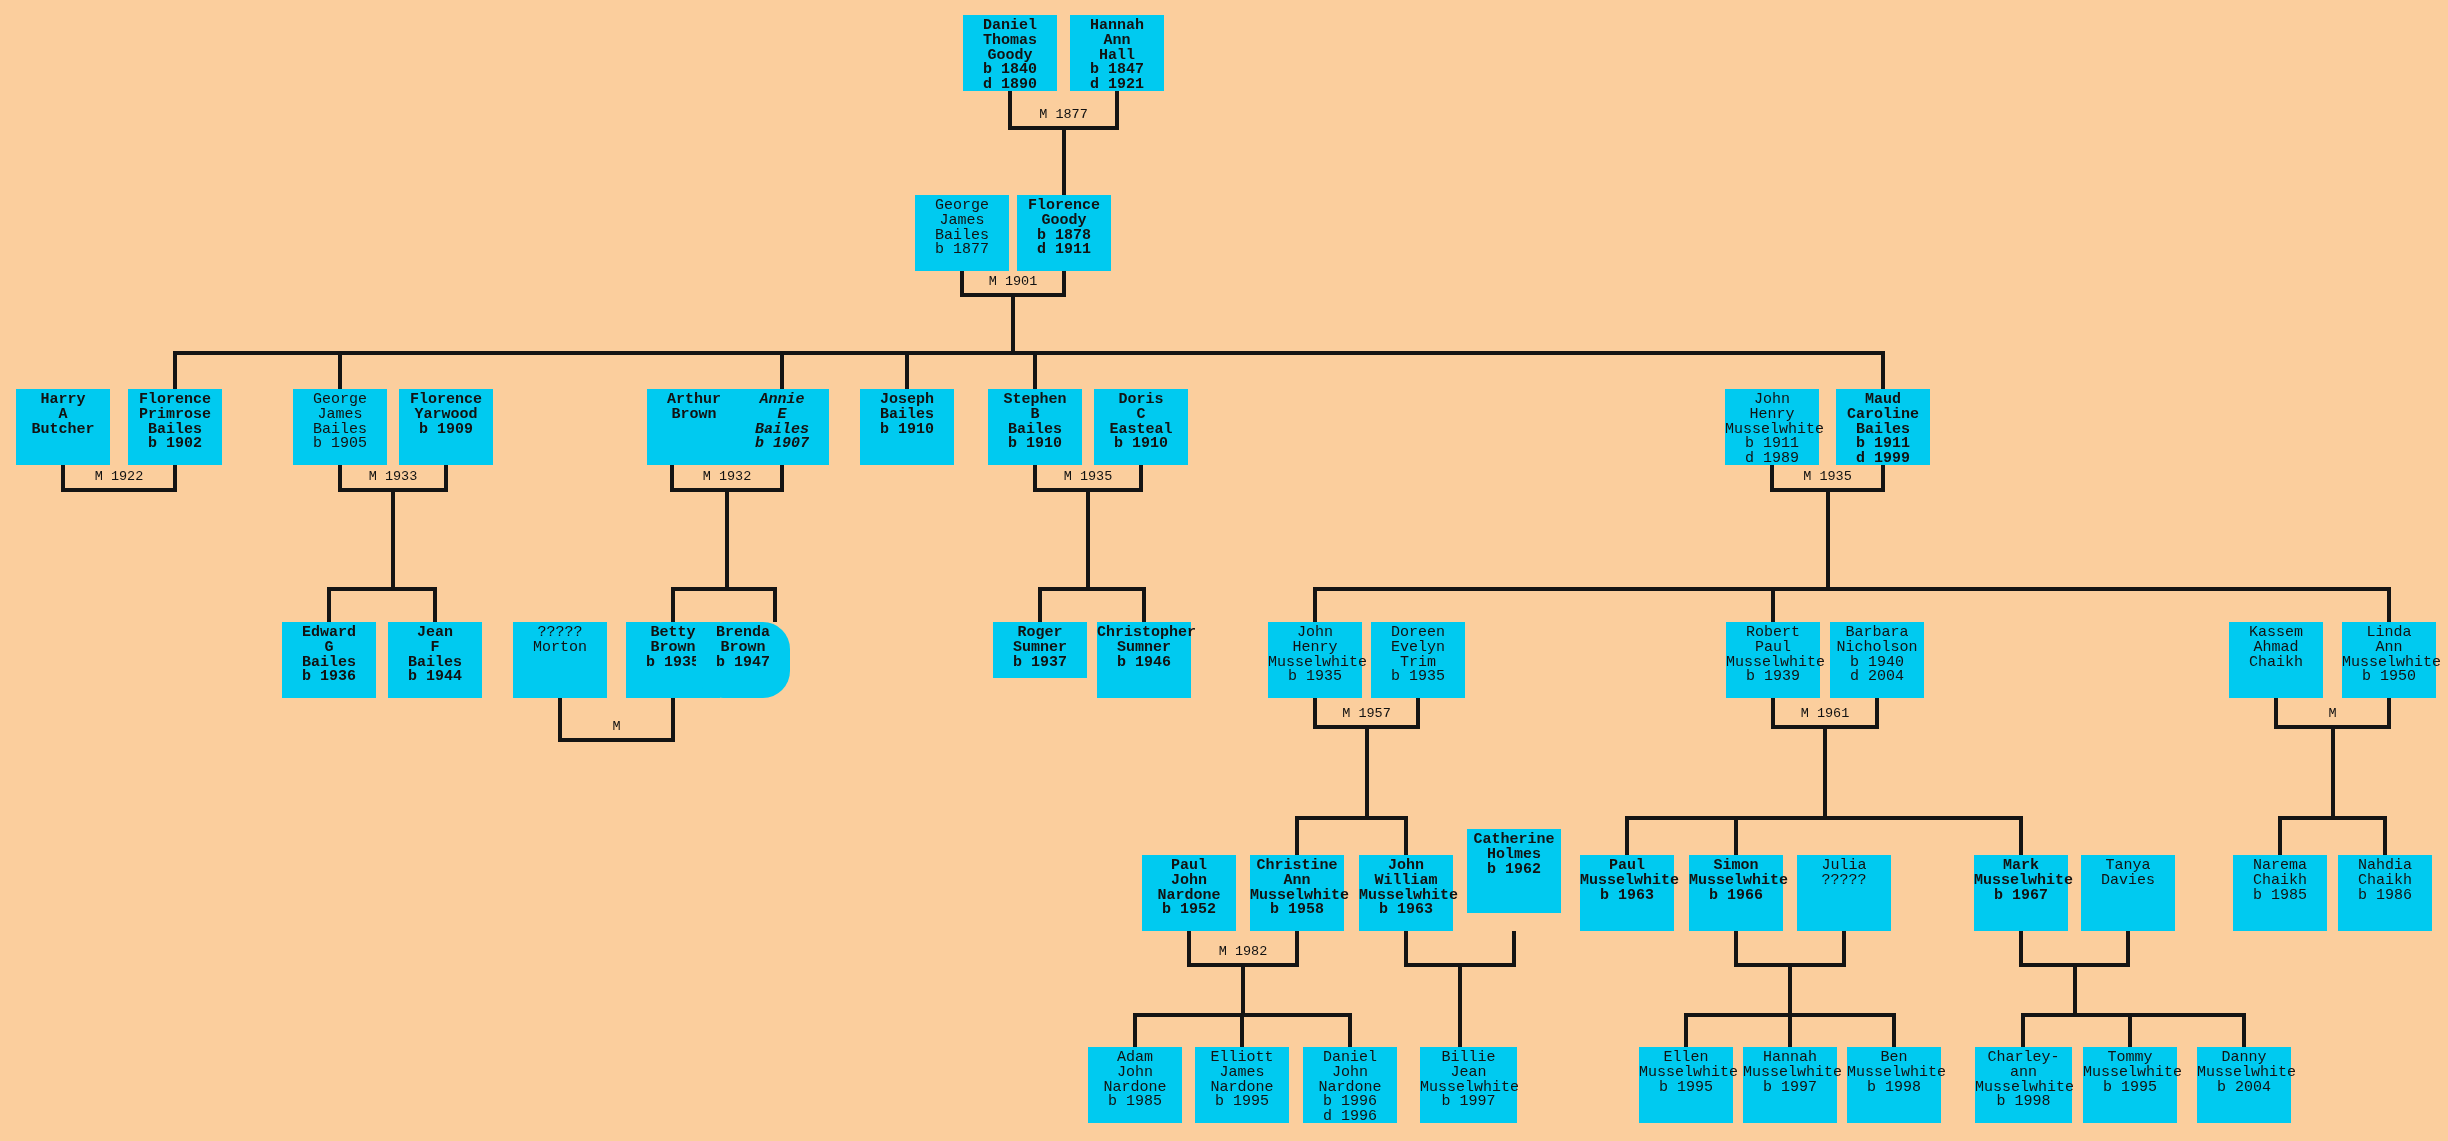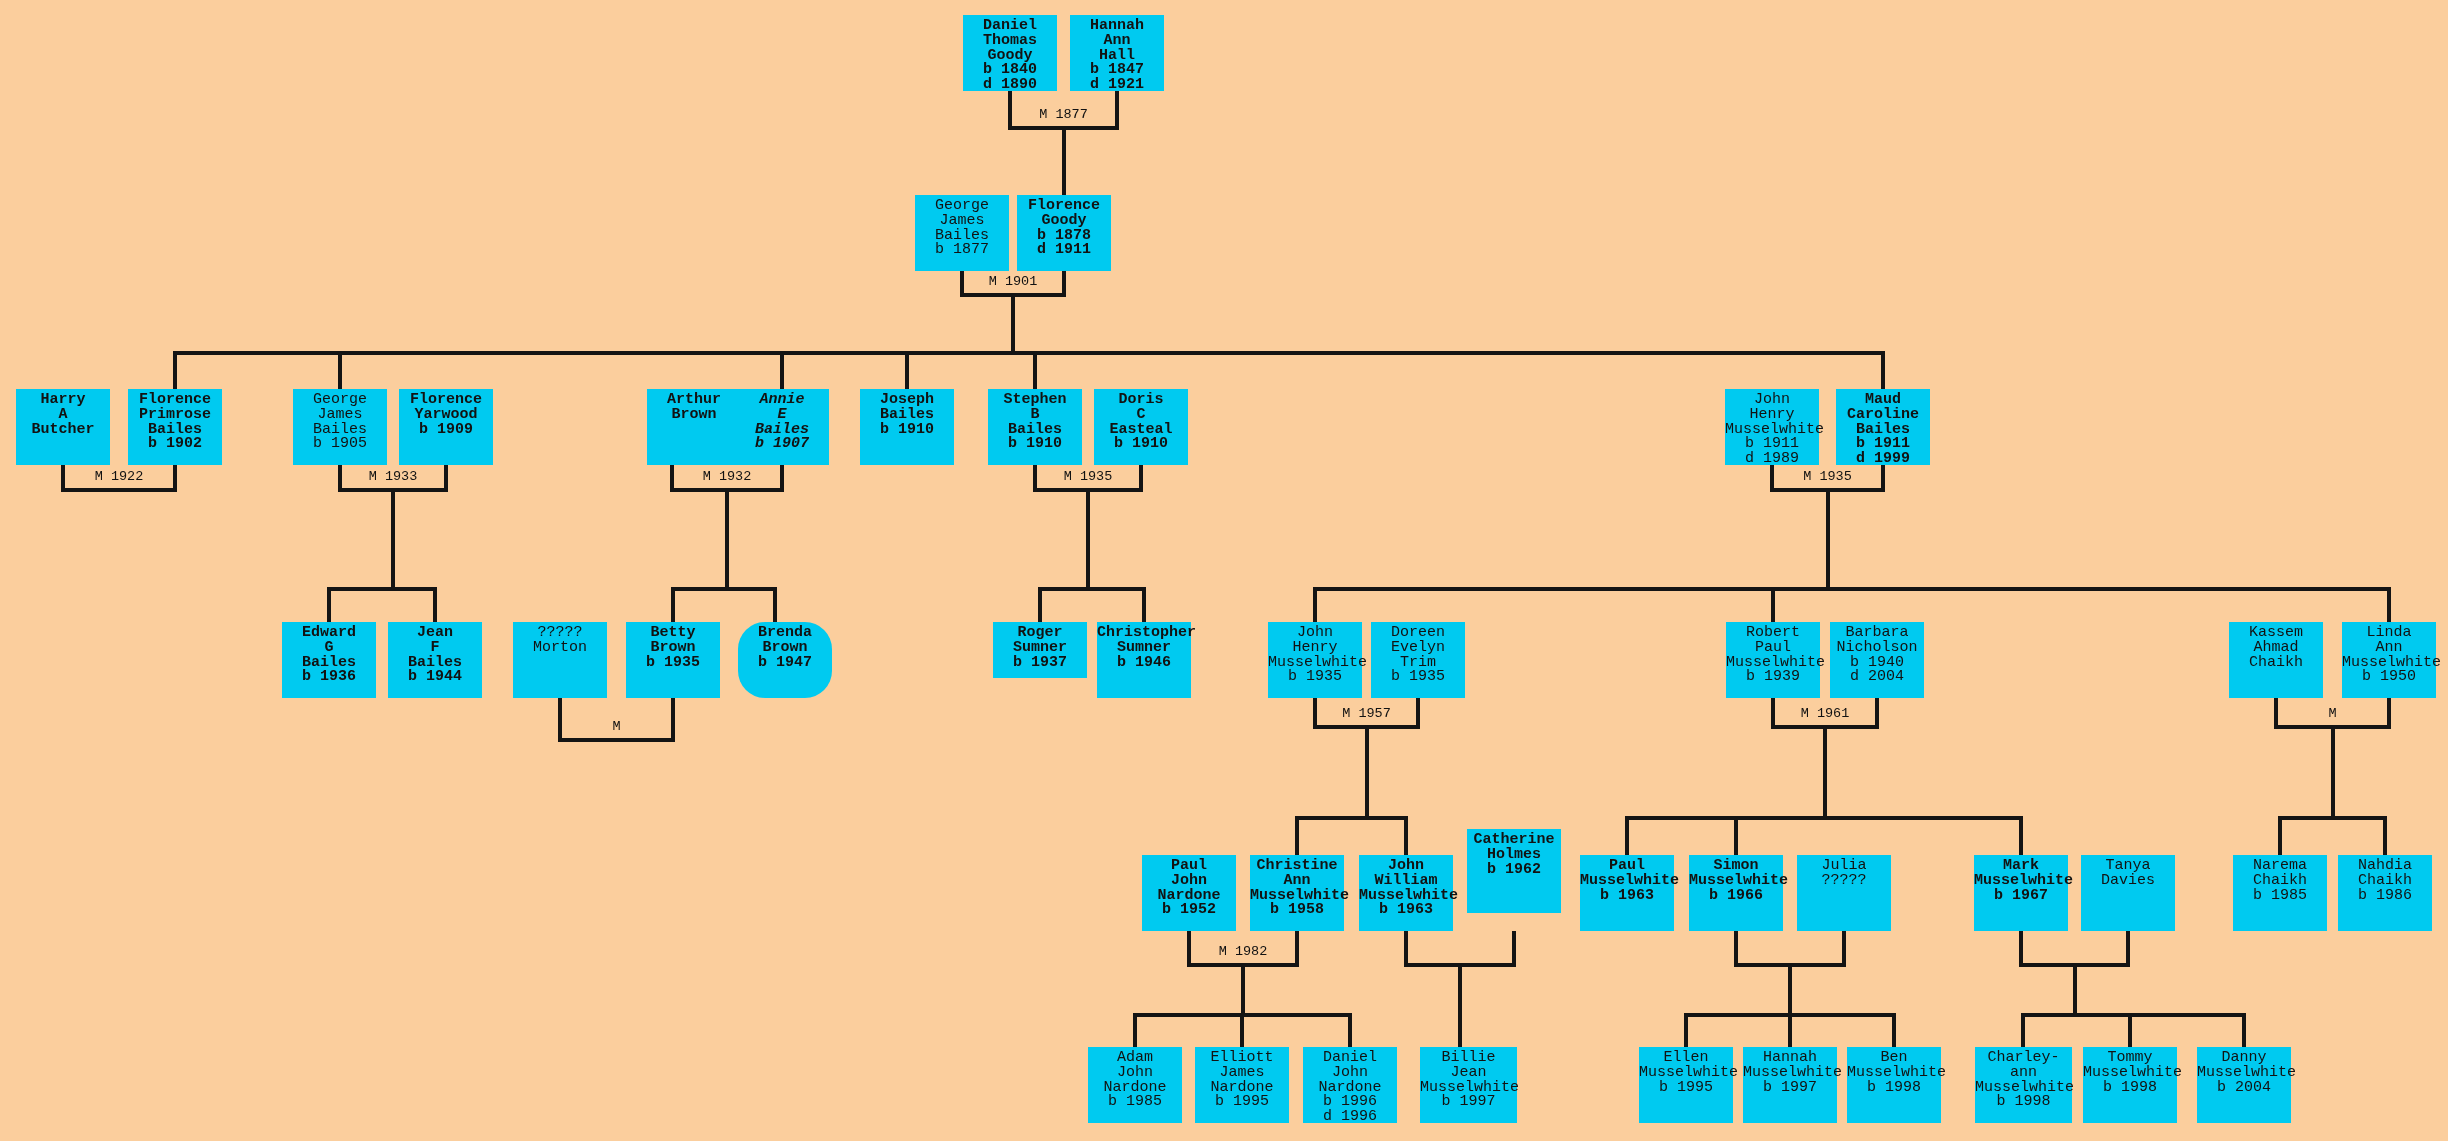--- a/index.html
+++ b/index.html
@@ -99,21 +99,21 @@
 b 1936</div>
     <div class="person bold" style="left: 388px; top: 622px; width: 94px; height: 76px;">Jean
 F
 Bailes
 b 1944</div>
     <div class="person" style="left: 513px; top: 622px; width: 94px; height: 76px;">?????
 Morton</div>
     <div class="person bold" style="left: 626px; top: 622px; width: 94px; height: 76px;">Betty
 Brown
 b 1935</div>
-    <div class="person bold" style="left: 738px; top: 622px; width: 94px; height: 76px; border-radius: 27px;">Brenda
+    <div class="person bold" style="left: 696px; top: 622px; width: 94px; height: 76px; border-radius: 27px;">Brenda
 Brown
 b 1947</div>
     <div class="person bold" style="left: 993px; top: 622px; width: 94px; height: 56px;">Roger
 Sumner
 b 1937</div>
     <div class="person bold" style="left: 1097px; top: 622px; width: 94px; height: 76px;">Christopher
 Sumner
 b 1946</div>
     <div class="person" style="left: 1268px; top: 622px; width: 94px; height: 76px;">John
 Henry
@@ -195,21 +195,21 @@
 Musselwhite
 b 1997</div>
     <div class="person" style="left: 1847px; top: 1047px; width: 94px; height: 76px;">Ben
 Musselwhite
 b 1998</div>
     <div class="person" style="left: 1975px; top: 1047px; width: 97px; height: 76px;">Charley-ann
 Musselwhite
 b 1998</div>
     <div class="person" style="left: 2083px; top: 1047px; width: 94px; height: 76px;">Tommy
 Musselwhite
-b 1998</div>
+b 1995</div>
     <div class="person" style="left: 2197px; top: 1047px; width: 94px; height: 76px;">Danny
 Musselwhite
 b 2004</div>
     <div class="seg" style="left: 1008px; top: 91px; width: 4px; height: 37px;"></div>
     <div class="seg" style="left: 1115px; top: 91px; width: 4px; height: 37px;"></div>
     <div class="seg" style="left: 1008px; top: 126px; width: 111px; height: 4px;"></div>
     <div class="mlabel" style="left: 1063.5px; top: 107px;">M 1877</div>
     <div class="seg" style="left: 1062px; top: 128px; width: 4px; height: 67px;"></div>
     <div class="seg" style="left: 960px; top: 271px; width: 4px; height: 24px;"></div>
     <div class="seg" style="left: 1062px; top: 271px; width: 4px; height: 24px;"></div>

